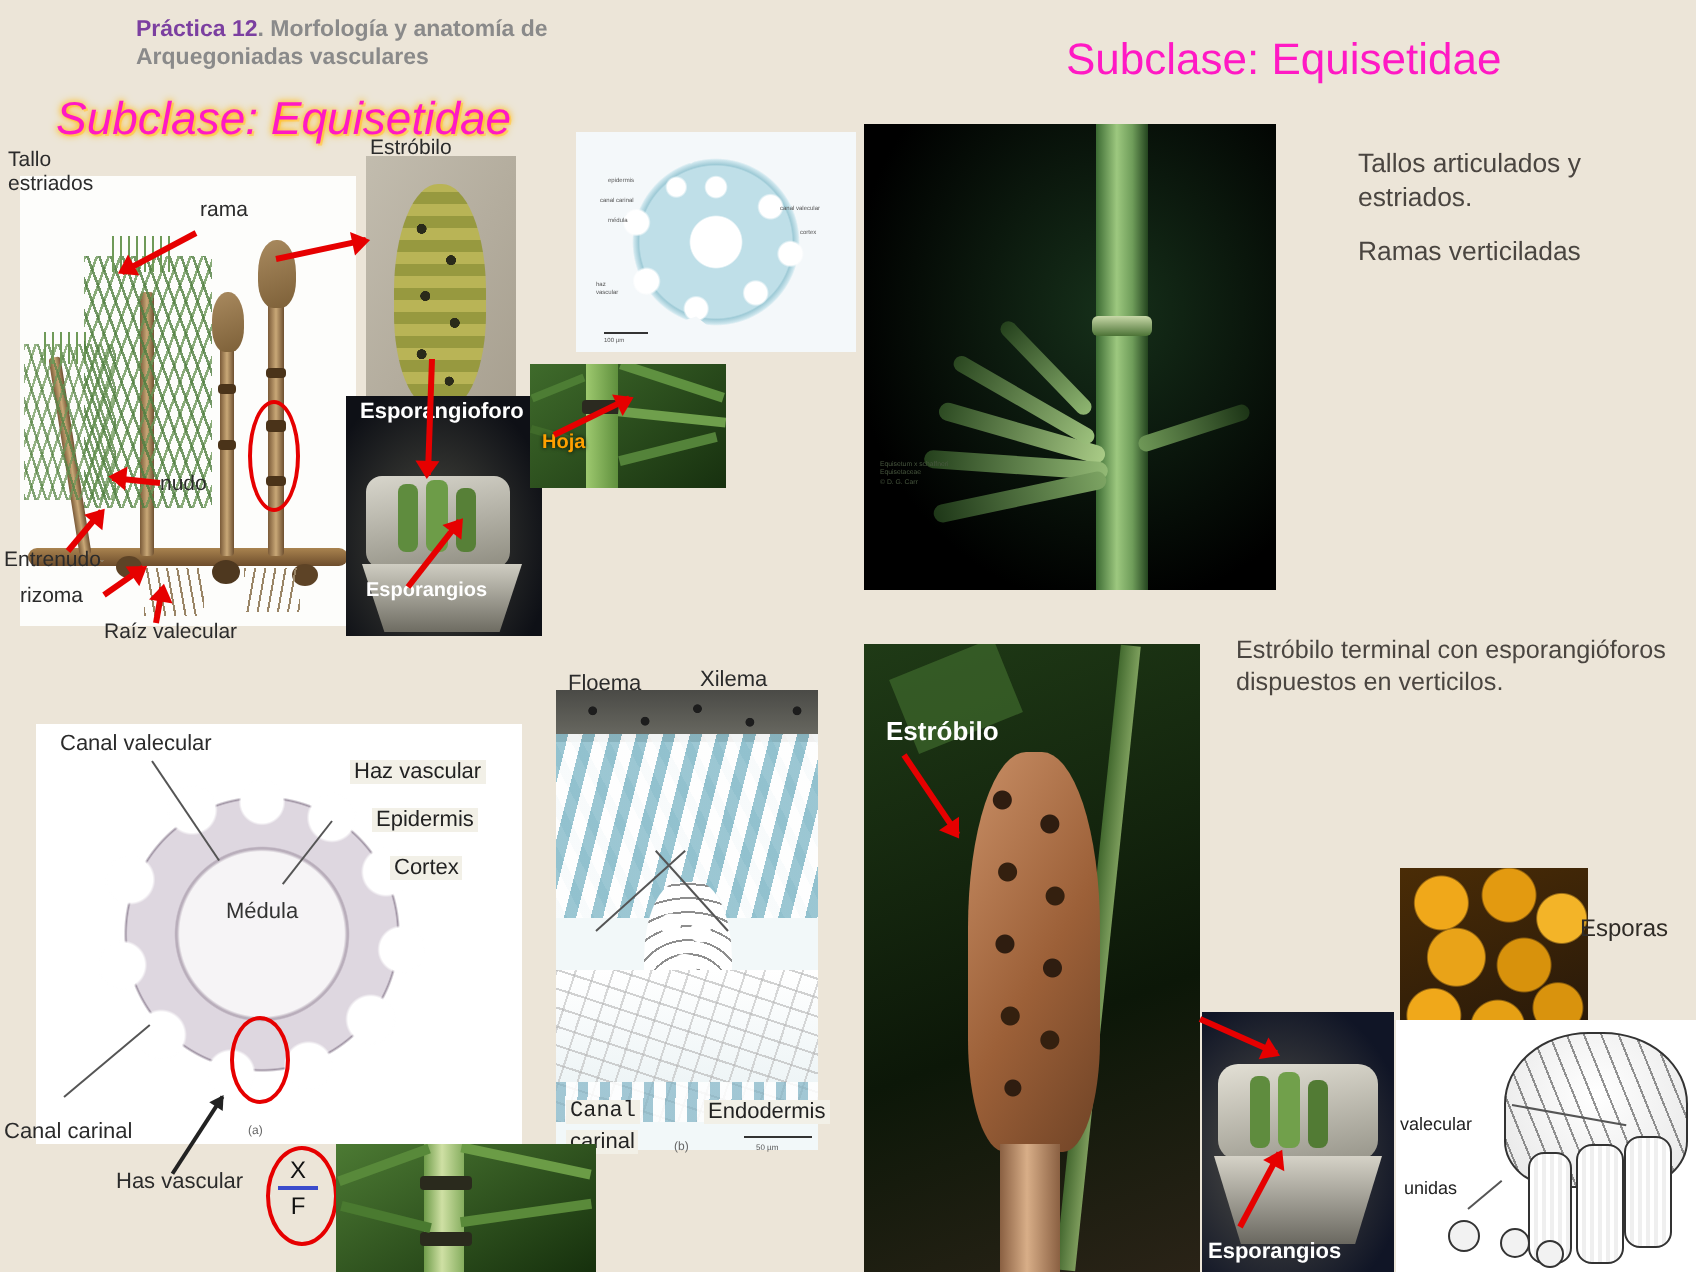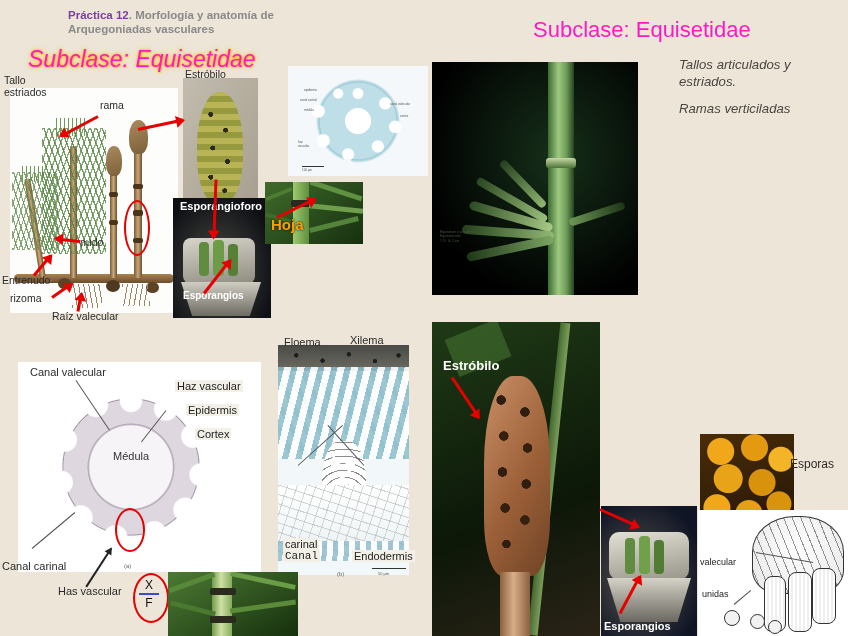--- a/index.html
+++ b/index.html
@@ -21,21 +21,21 @@
     font-weight:normal;color:#ff19c4;white-space:nowrap;
   }
   #subclase-left{
     left:28px;top:46px;font-size:23px;font-style:italic;
     text-shadow:0 0 3px #ffb200,0 0 5px #ffcf55,1px 1px 0 #ffd37a;
   }
   #subclase-right{left:533px;top:17px;font-size:22px;}
 
   
   .bodytext{color:#4a4540;font-size:13.2px;line-height:16.5px;}
-  #text-top{left:679px;top:57px;width:165px;font-style:italic;}
+  #text-top{left:679px;top:74px;width:165px;}
   #text-bottom{left:618px;top:318px;width:228px;font-size:12.6px;line-height:15.6px;}
   .bodytext p{margin:0 0 11px 0;}
 
   
   .pic{position:absolute;overflow:hidden;}
 
   
   #pic-habit{left:10px;top:88px;width:168px;height:225px;background:#fdfdfb;}
   .hb-stem{position:absolute;background:linear-gradient(90deg,#7a5a38,#c9a877,#6d4f30);border-radius:2px;}
   .hb-green{position:absolute;}
@@ -63,21 +63,21 @@
   #pic-sporangia{left:601px;top:506px;width:96px;height:130px;background:#0f1320;}
   
   #pic-spores{left:700px;top:434px;width:94px;height:97px;background:#3a2408;}
   
   #pic-linedraw{left:698px;top:510px;width:150px;height:126px;background:#fff;}
 
   
   .lbl{position:absolute;font-size:10.5px;color:#2b2b2b;white-space:nowrap;line-height:12px;}
   .lbl-box{position:absolute;font-size:11px;color:#222;background:#f2f0e7;padding:0 2px;white-space:nowrap;}
   .lbl-white{position:absolute;color:#fff;font-weight:bold;white-space:nowrap;}
-  .lbl-orange{position:absolute;color:#ffa000;font-weight:bold;font-size:15px;white-space:nowrap;
+  .lbl-orange{position:absolute;color:#ffa000;font-weight:bold;font-size:10px;white-space:nowrap;
               text-shadow:0 0 2px #000;}
 
   
   .arrow{position:absolute;background:#e60000;height:3px;transform-origin:0 50%;}
   .arrow:after{content:"";position:absolute;right:-2px;top:50%;width:0;height:0;
     border-left:9px solid #e60000;border-top:6px solid transparent;border-bottom:6px solid transparent;
     transform:translateY(-50%);}
   .thinline{position:absolute;background:#555;height:1px;transform-origin:0 50%;}
   .blackarrow{position:absolute;background:#222;height:1.5px;transform-origin:0 50%;}
   .blackarrow:after{content:"";position:absolute;right:-1px;top:50%;width:0;height:0;
@@ -103,20 +103,21 @@
 
   <div class="abs subclase" id="subclase-left">Subclase: Equisetidae</div>
   <div class="abs subclase" id="subclase-right">Subclase: Equisetidae</div>
 
   <div class="abs bodytext" id="text-top">
     <p>Tallos articulados y estriados.</p>
     <p>Ramas verticiladas</p>
   </div>
 
   <div class="abs bodytext" id="text-bottom">
+    <p>Estróbilo terminal con esporangióforos dispuestos en verticilos.</p>
   </div>
 
   <div class="pic" id="pic-habit">
 
     <div class="hb-stem" style="left:4px;top:186px;width:160px;height:9px;border-radius:6px;
          background:linear-gradient(180deg,#9b7murky,#8a6841);background:linear-gradient(180deg,#a9834f,#6d4d2c);"></div>
     <div style="position:absolute;left:48px;top:190px;width:13px;height:11px;border-radius:50%;background:#5d4326;"></div>
     <div style="position:absolute;left:96px;top:192px;width:14px;height:12px;border-radius:50%;background:#4e381f;"></div>
     <div style="position:absolute;left:136px;top:194px;width:13px;height:11px;border-radius:50%;background:#5d4326;"></div>
 
@@ -334,21 +335,21 @@
         repeating-linear-gradient(108deg,rgba(190,190,190,.6) 0 1px,transparent 1px 9px),
         linear-gradient(180deg,#ffffff,#e8f1f3);"></div>
     <div style="position:absolute;left:0;top:196px;width:131px;height:20px;
       background:repeating-linear-gradient(92deg,rgba(130,180,198,.7) 0 5px,rgba(255,255,255,.85) 5px 11px);"></div>
     <div class="thinline" style="left:20px;top:120px;width:60px;transform:rotate(-42deg);"></div>
     <div class="thinline" style="left:86px;top:120px;width:54px;transform:rotate(-132deg);"></div>
   </div>
   <div class="lbl" style="left:284px;top:336px;font-size:11px;">Floema</div>
   <div class="lbl" style="left:350px;top:334px;font-size:11px;">Xilema</div>
   <div class="lbl-box" style="left:283px;top:550px;font-family:Liberation Mono, monospace;">Canal</div>
-  <div class="lbl-box" style="left:283px;top:538px;text-align:right;">carinal</div>
+  <div class="lbl-box" style="left:283px;top:565px;text-align:right;">carinal</div>
   <div class="lbl-box" style="left:352px;top:550px;">Endodermis</div>
   <div class="lbl" style="left:337px;top:568px;font-size:6px;color:#666;">(b)</div>
   <div class="scalebar" style="left:372px;top:568px;width:34px;"></div>
   <div class="lbl" style="left:378px;top:568px;font-size:4px;color:#555;">50 µm</div>
 
   <div class="pic" id="pic-node">
     <div style="position:absolute;inset:0;background:linear-gradient(150deg,#4c7a33,#16300d);"></div>
     <div style="position:absolute;left:44px;top:0;width:20px;height:64px;
       background:linear-gradient(90deg,#6f9c4a,#cfe0a4 45%,#85ad5e);"></div>
     <div style="position:absolute;left:42px;top:16px;width:26px;height:7px;background:#2a2a1d;border-radius:2px;"></div>

